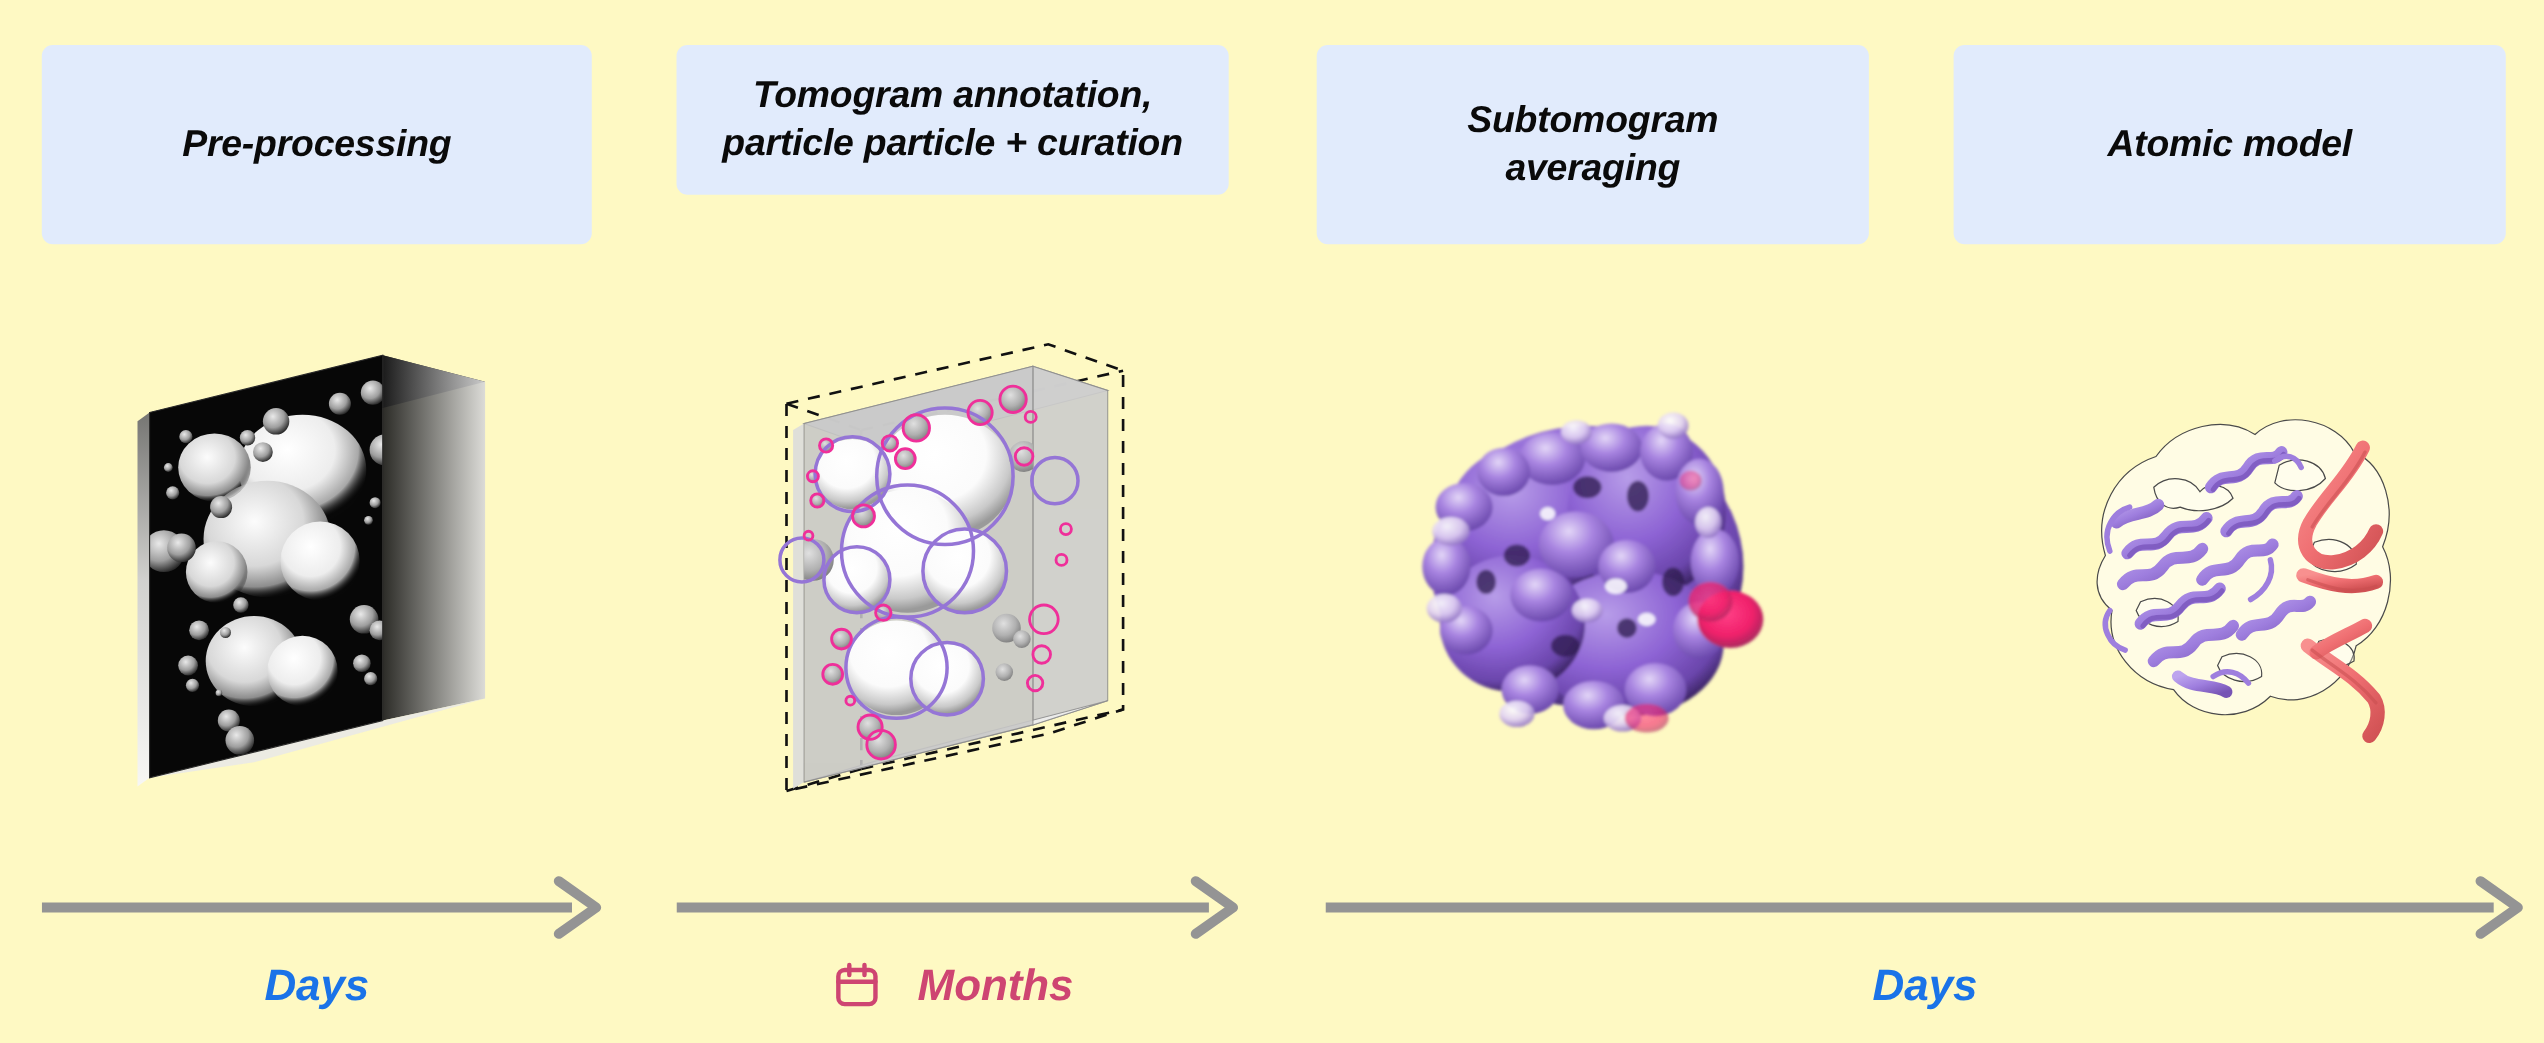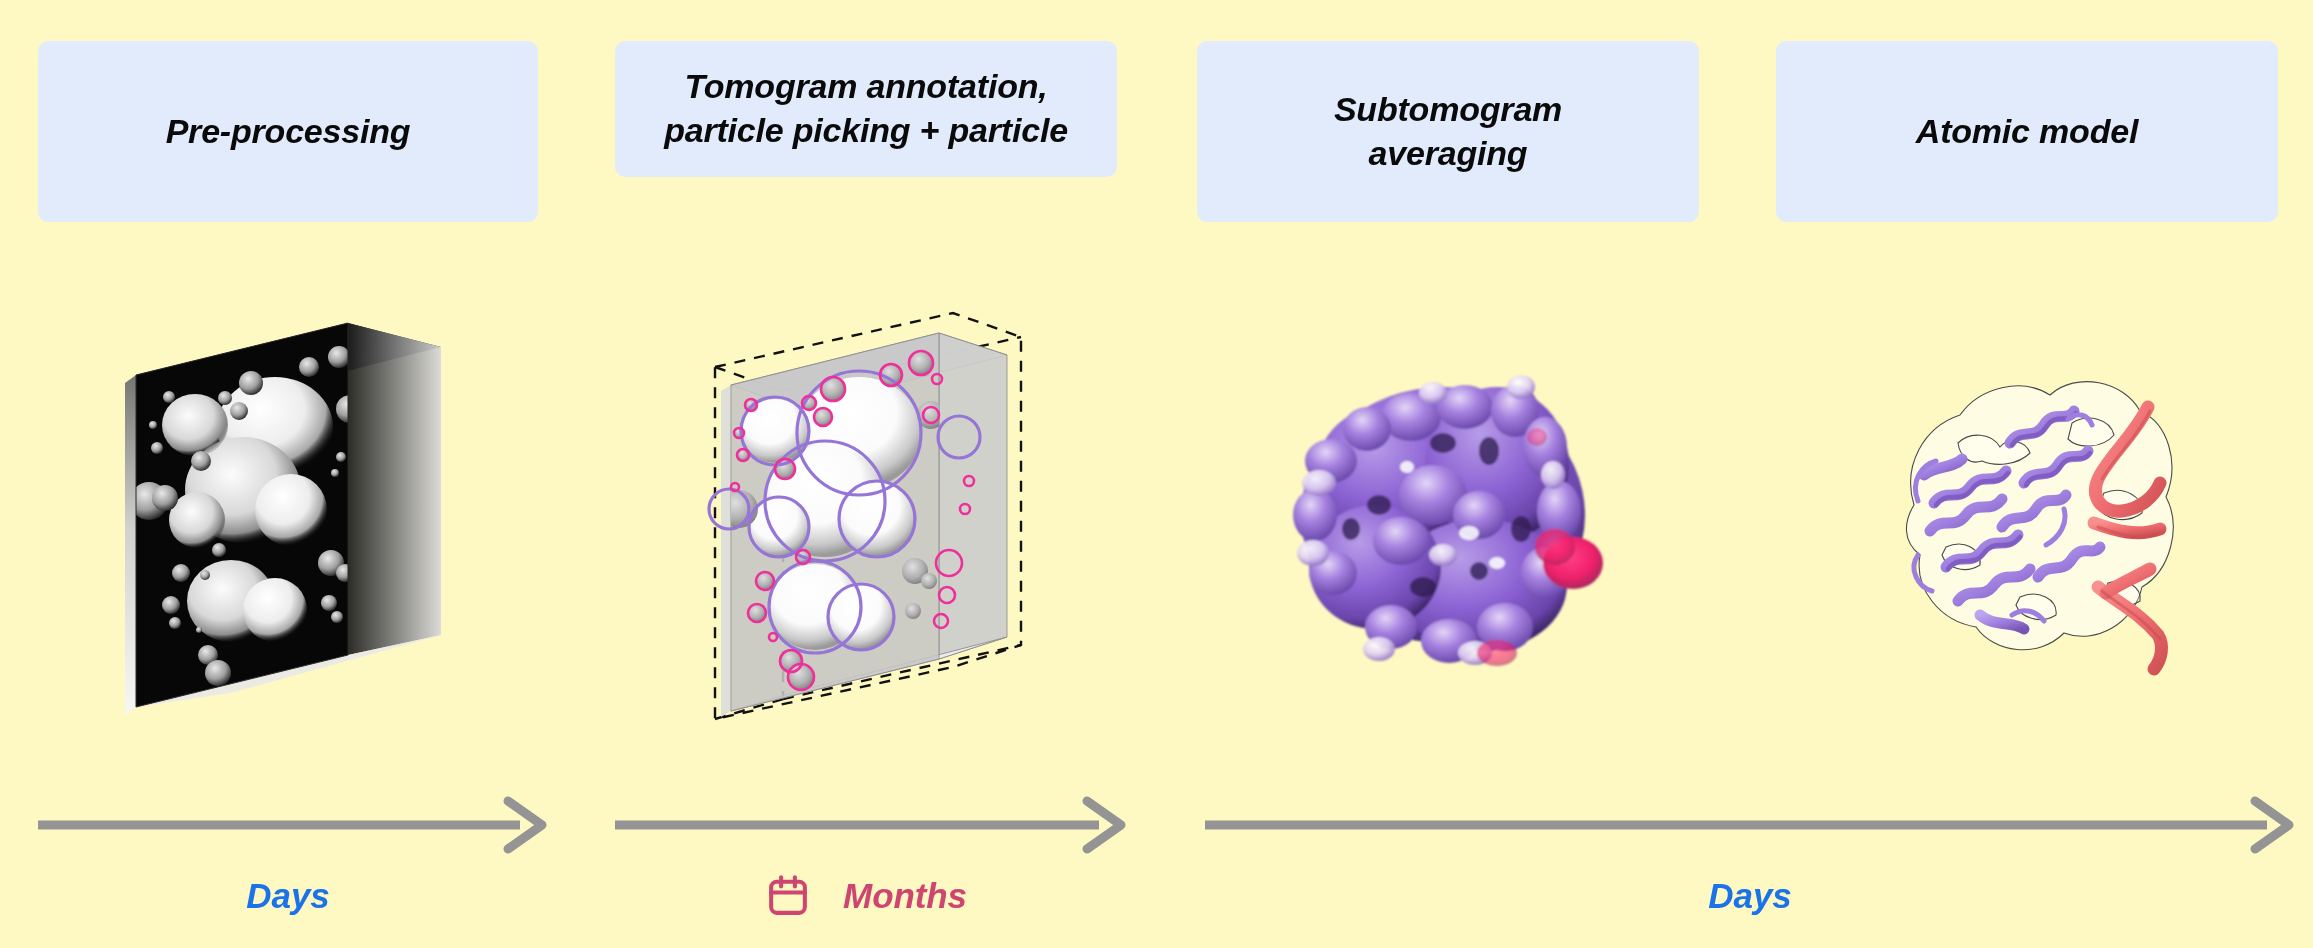--- a/index.html
+++ b/index.html
@@ -67,21 +67,21 @@
     display: flex;
     align-items: center;
     justify-content: center;
     gap: 14px;
     height: 56px;
   }
   #dur-0 { left: 38px;   top: 868px; width: 500px; }
   #dur-1 { left: 615px;  top: 868px; width: 502px; gap: 32px; }
   #dur-2 { left: 1205px; top: 868px; width: 1090px; }
   .duration-label {
-    font-size: 35px;
+    font-size: 40px;
     font-weight: bold;
     letter-spacing: -0.1px;
     white-space: nowrap;
   }
   .duration-label.blue { color: #1a73e8; }
   .duration-label.pink { color: #ce4572; }
   .cal-icon { width: 46px; height: 46px; flex: 0 0 auto; }
 </style>
 </head>
 <body>
@@ -90,21 +90,21 @@
 
   <div class="step-header" id="hdr-0">
     <div class="step-header-label">
       <span>Pre-processing</span>
     </div>
   </div>
 
   <div class="step-header" id="hdr-1">
     <div class="step-header-label">
       <span>Tomogram annotation,</span><br>
-      <span>particle picking + particle</span>
+      <span>particle particle + curation</span>
     </div>
   </div>
 
   <div class="step-header" id="hdr-2">
     <div class="step-header-label">
       <span>Subtomogram</span><br>
       <span>averaging</span>
     </div>
   </div>
 

